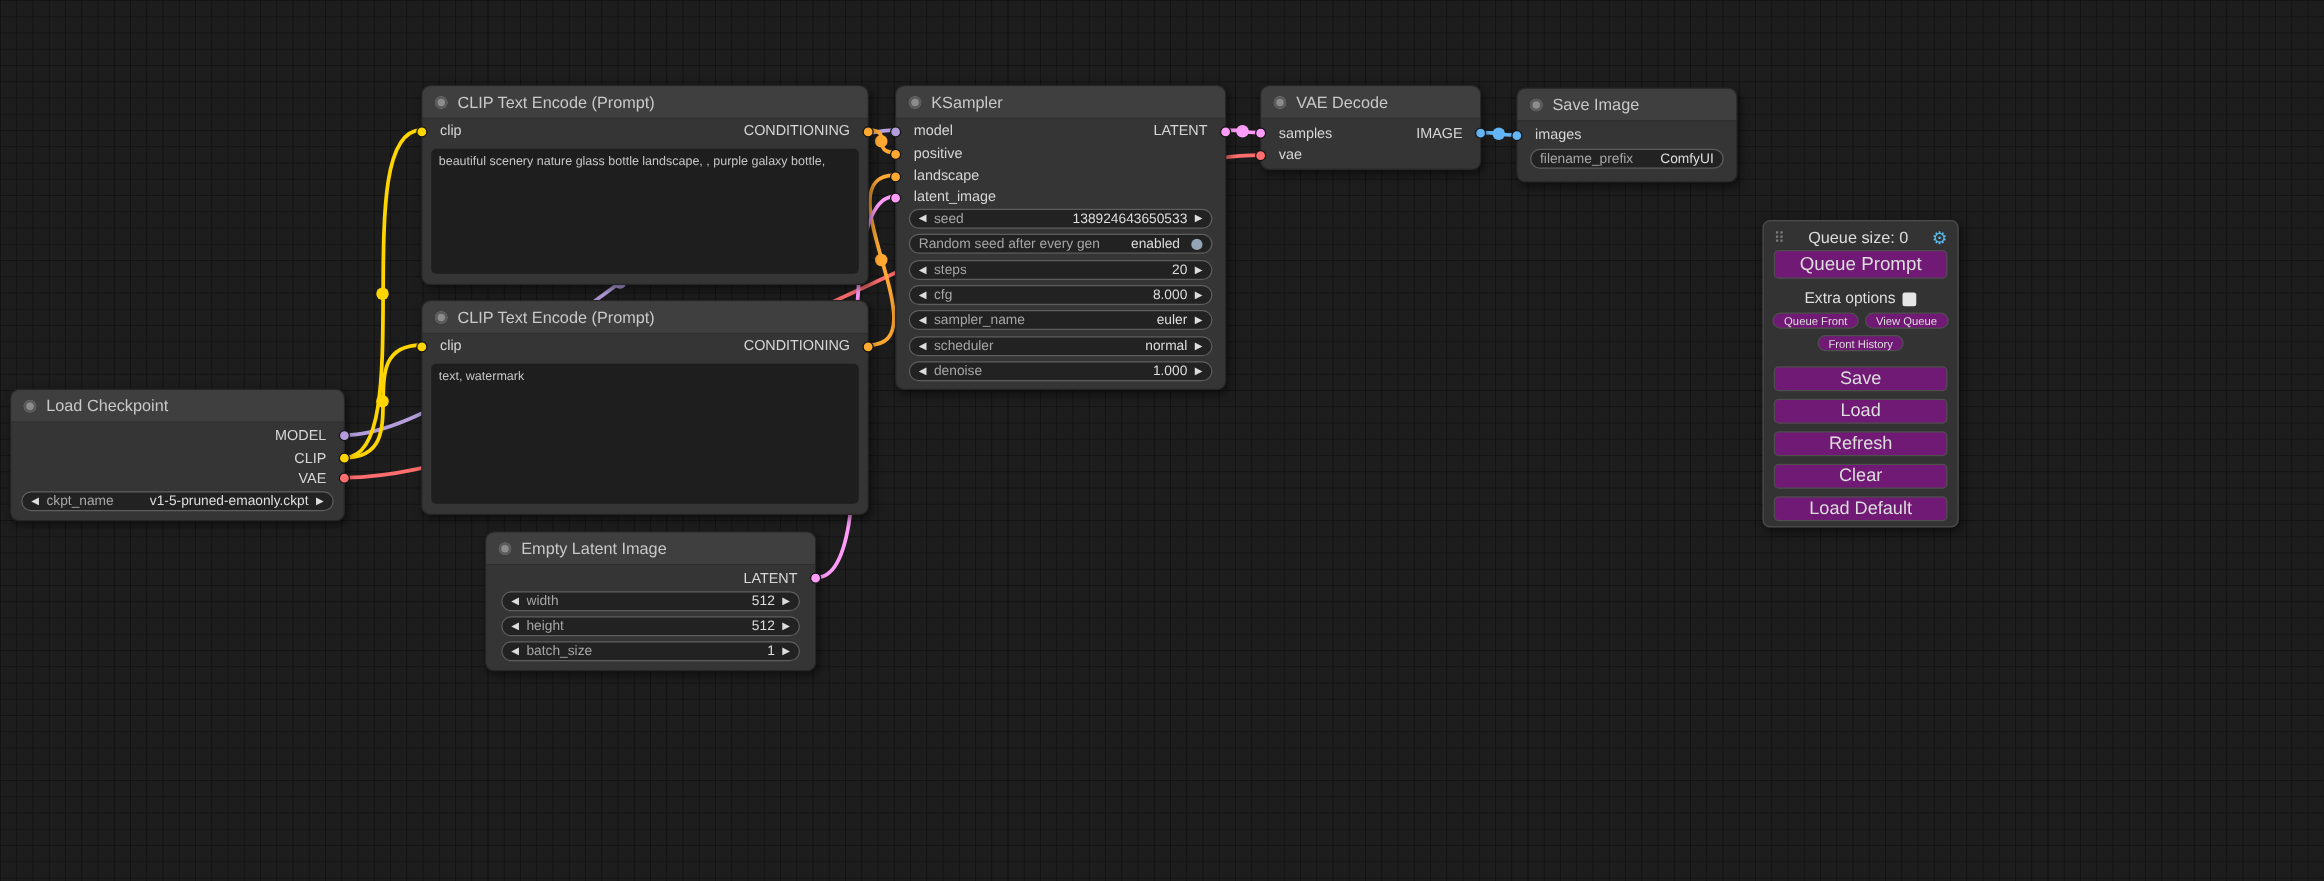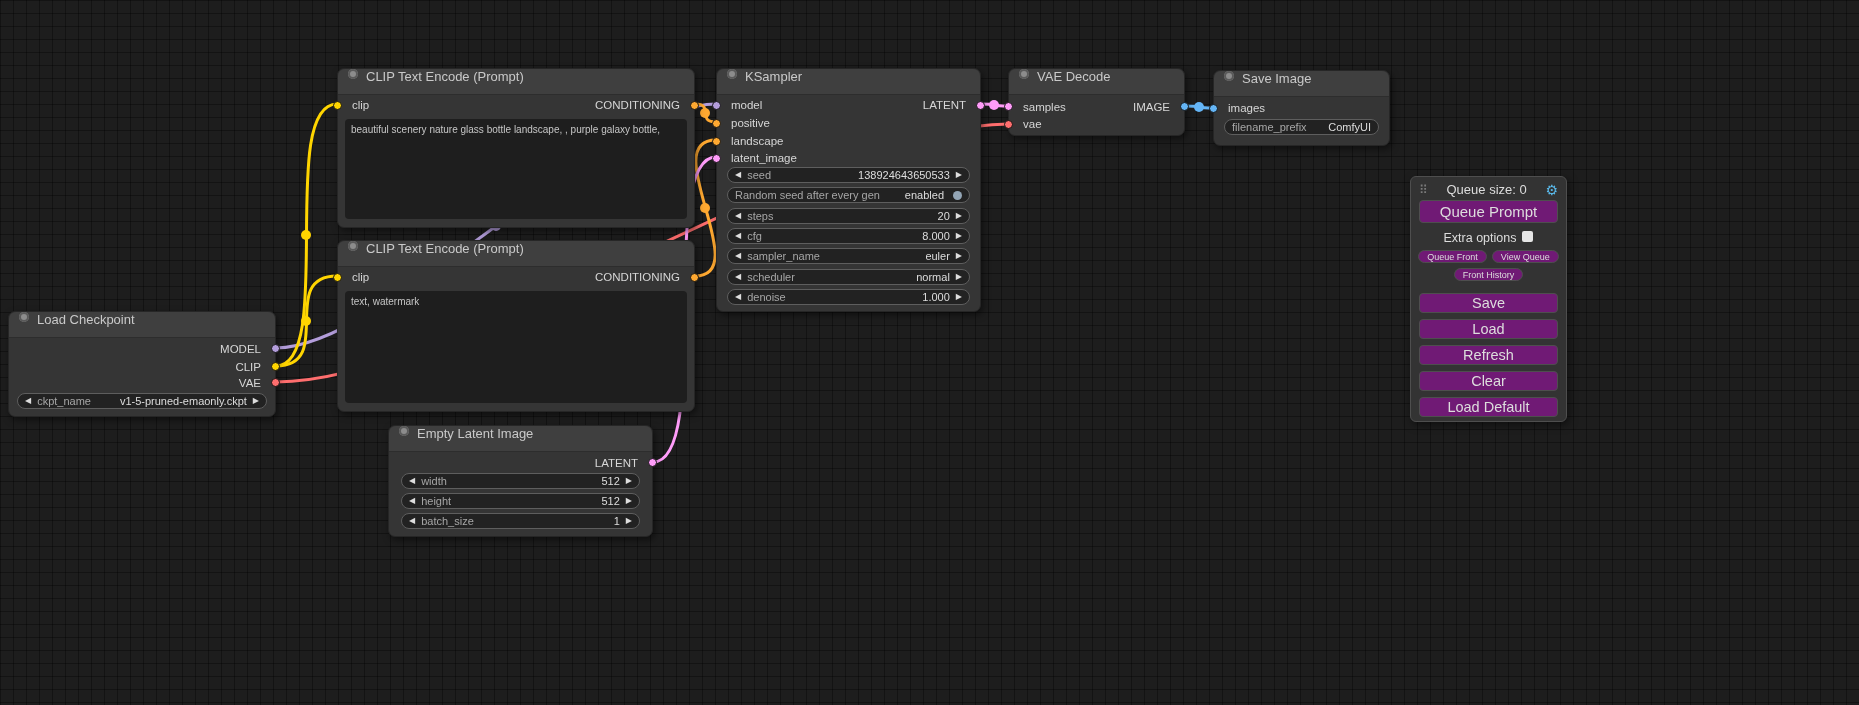--- a/index.html
+++ b/index.html
@@ -15,21 +15,21 @@
   svg.wires{position:absolute;inset:0;z-index:1;pointer-events:none}
   svg.wires path{fill:none;stroke-width:3;stroke-linecap:round}
   .w-model{stroke:#B39DDB}.w-clip{stroke:#FFD500}.w-vae{stroke:#FF6E6E}
   .w-cond{stroke:#FFA931}.w-latent{stroke:#FF9CF9}.w-image{stroke:#64B5F6}
   .f-model{fill:#B39DDB}.f-clip{fill:#FFD500}.f-vae{fill:#FF6E6E}
   .f-cond{fill:#FFA931}.f-latent{fill:#FF9CF9}.f-image{fill:#64B5F6}
 
   .node{position:absolute;background:#353535;border:1px solid #262626;border-radius:7px;
         box-shadow:2px 3px 7px rgba(0,0,0,.5);z-index:2}
   .node-title{position:absolute;left:0;right:0;top:0;height:26px;background:#3f3f3f;
-        border-radius:7px 7px 0 0;display:flex;align-items:flex-start;padding:0 10px;
+        border-radius:7px 7px 0 0;display:flex;align-items:center;padding:0 10px;
         color:#c9c9c9;font-size:13px;border-bottom:1px solid #2d2d2d}
   .title-dot{width:10px;height:10px;border-radius:50%;background:#8c8c8c;margin-right:8px;flex:none;
         box-shadow:inset 0 0 0 2px #5a5a5a}
 
   .slot-label{position:absolute;font-size:11.5px;color:#d6d6d6;line-height:13px;white-space:nowrap}
   .lbl-l{left:14px}.lbl-r{right:14px}
   .slot-dot{position:absolute;width:9px;height:9px;border-radius:50%;border:1px solid #141414;z-index:3}
   .in{left:-5px}.out{right:-5px}
   .c-model{background:#B39DDB}.c-clip{background:#FFD500}.c-vae{background:#FF6E6E}
   .c-cond{background:#FFA931}.c-latent{background:#FF9CF9}.c-image{background:#64B5F6}
@@ -48,21 +48,21 @@
   .queue-panel{position:absolute;left:1410px;top:176px;width:157px;height:246px;background:#333;
         border:1px solid #4e4e4e;border-radius:6px;z-index:4;padding:5px 8px;
         display:flex;flex-direction:column;box-shadow:2px 3px 8px rgba(0,0,0,.5)}
   .qp-header{display:flex;align-items:center;justify-content:space-between;color:#ddd;
         font-size:13px;height:18px}
   .drag-handle{color:#7b7b7b;font-size:12px;cursor:move}
   .gear{color:#5ab9ea;font-size:14px;cursor:pointer;line-height:1}
   .btn{background:#701a75;border:1px solid #4e4e4e;border-radius:4px;color:#ddd;
         display:flex;align-items:center;justify-content:center;cursor:pointer;flex:none}
   .btn-queue{height:23px;font-size:15px;margin-top:3px}
-  .extra-row{display:flex;align-items:flex-start;justify-content:center;gap:6px;margin-top:8px;
+  .extra-row{display:flex;align-items:flex-end;justify-content:center;gap:6px;margin-top:8px;
         color:#ddd;font-size:12.5px}
   .checkbox{width:11px;height:11px;background:#e6e6e6;border-radius:2px;cursor:pointer;flex:none}
   .small-row{display:flex;justify-content:center;gap:5px;margin-top:5px}
   .btn-small{height:13px;font-size:9px;padding:0 8px;border-radius:7px}
   .btn-big{height:20px;font-size:14.5px;margin-top:6px}
   .btn-big:first-of-type{margin-top:12px}
   .mt12{margin-top:12px}
 </style>
 </head>
 <body>

